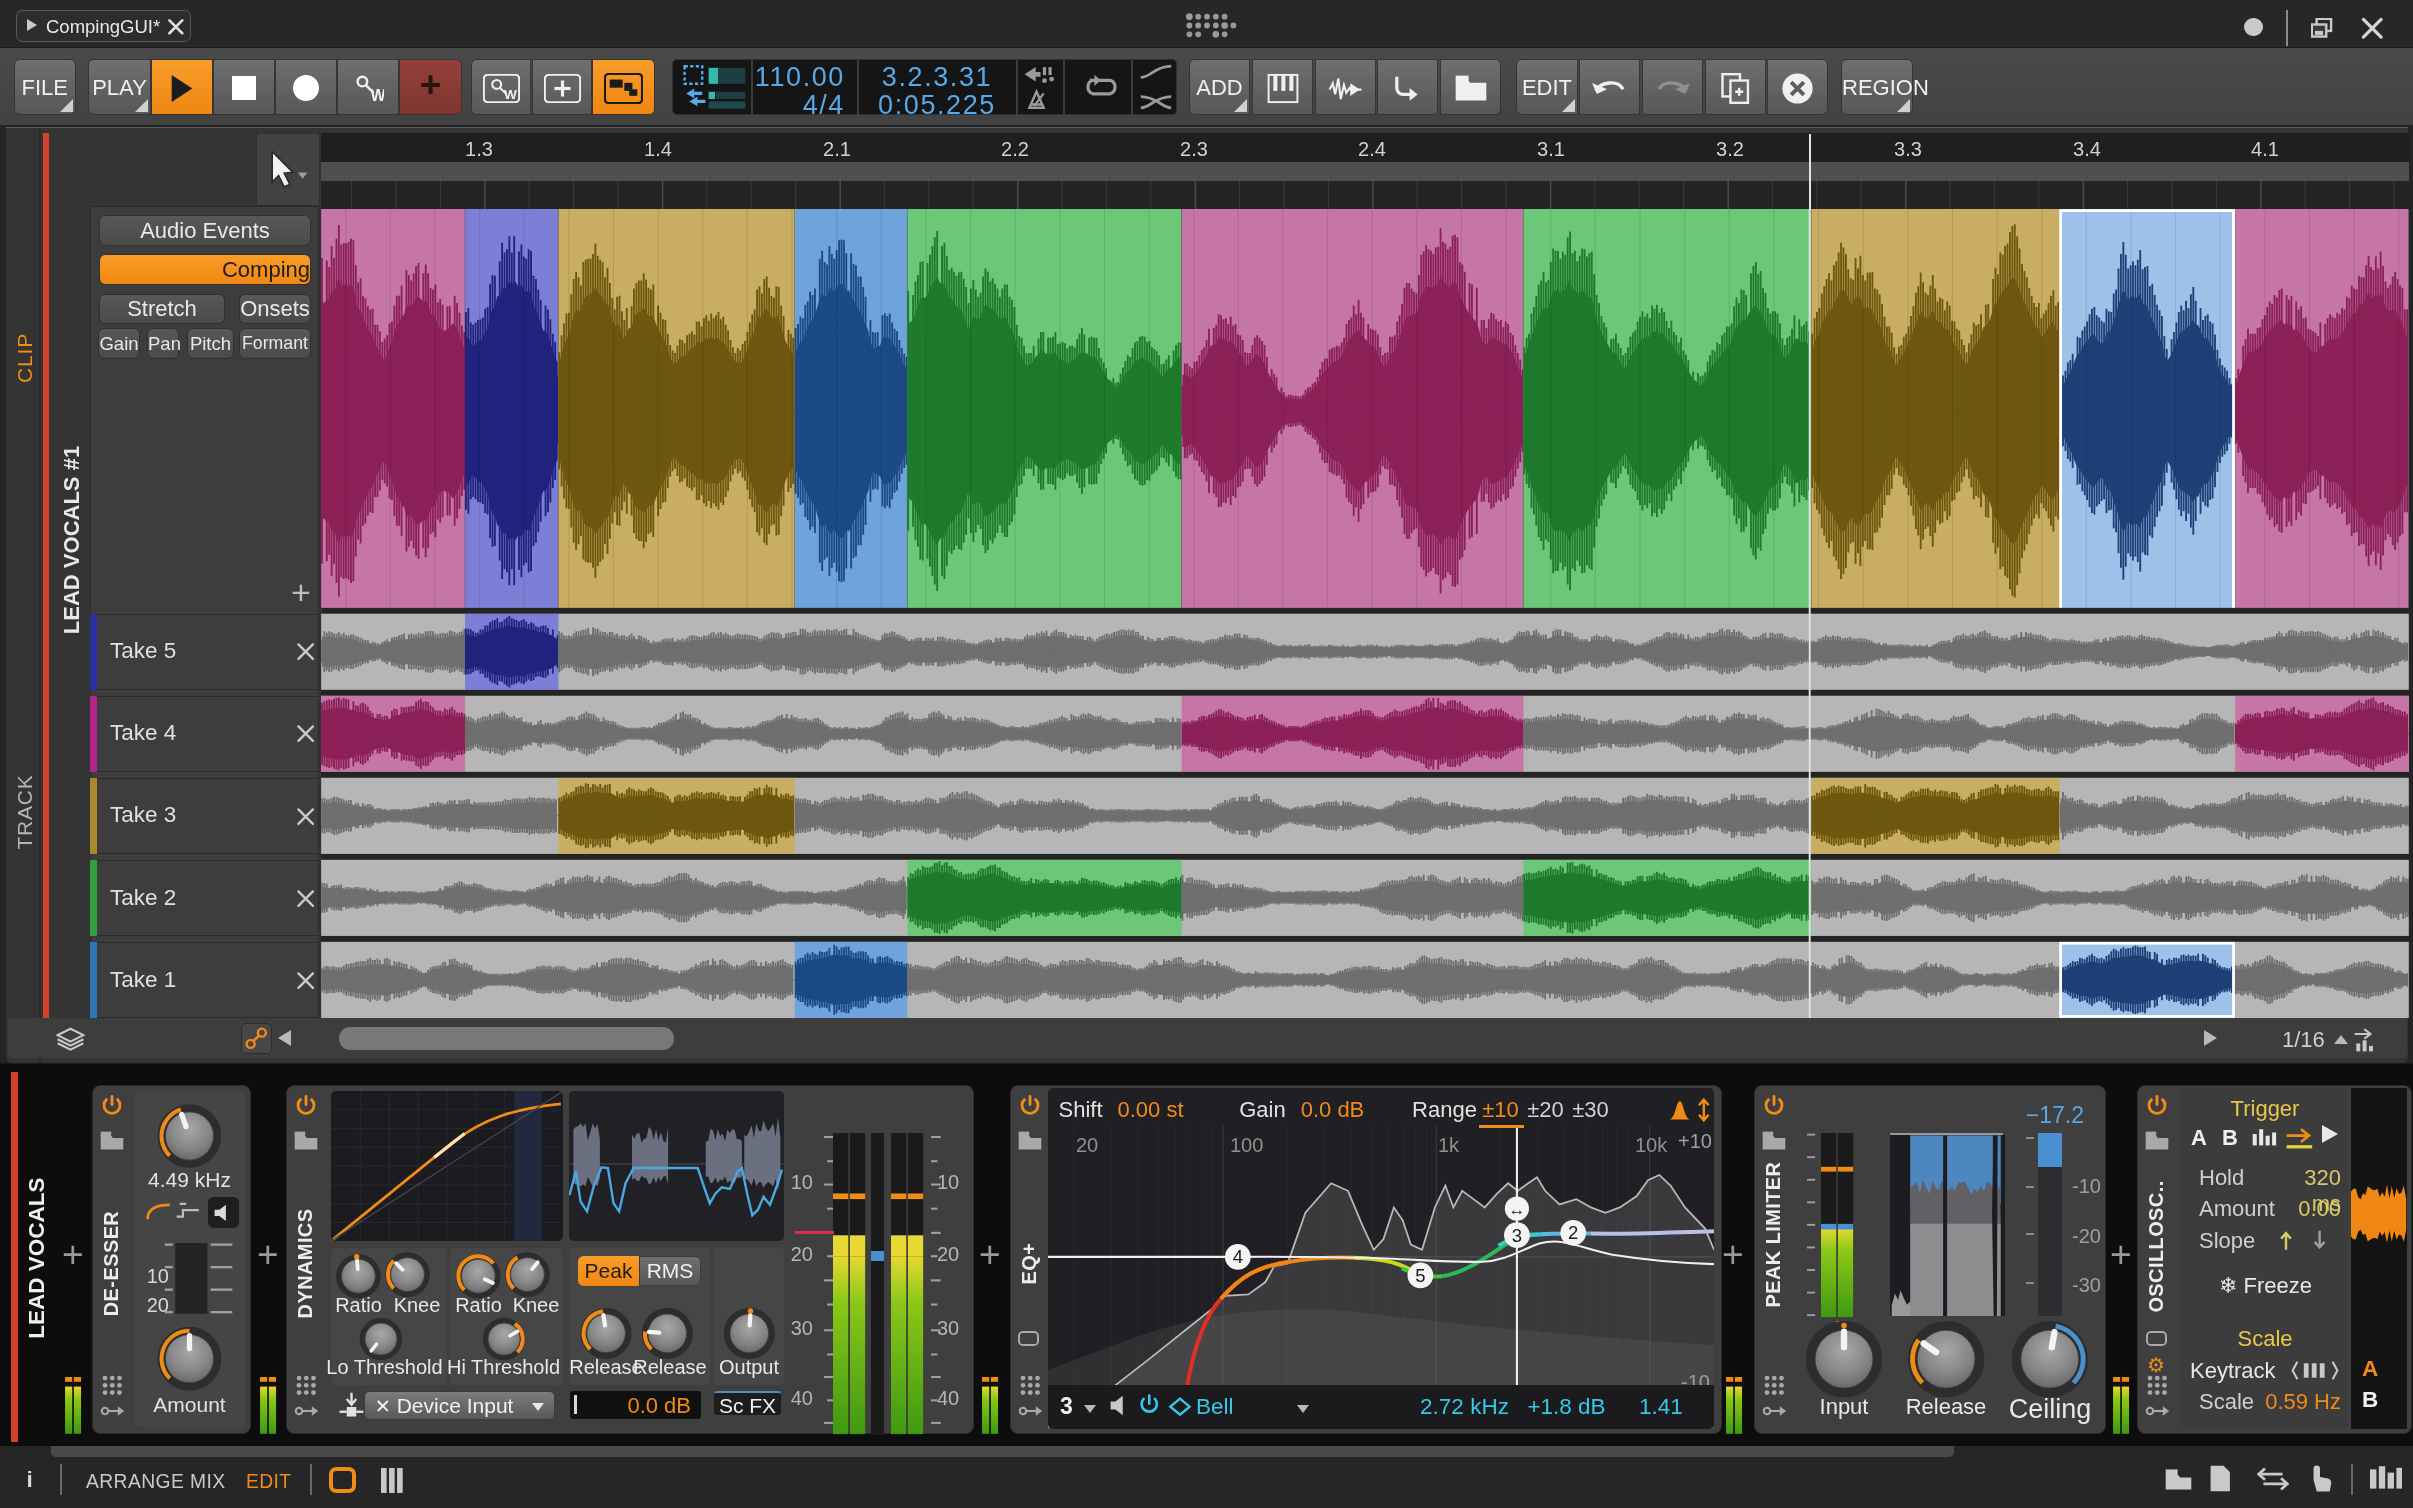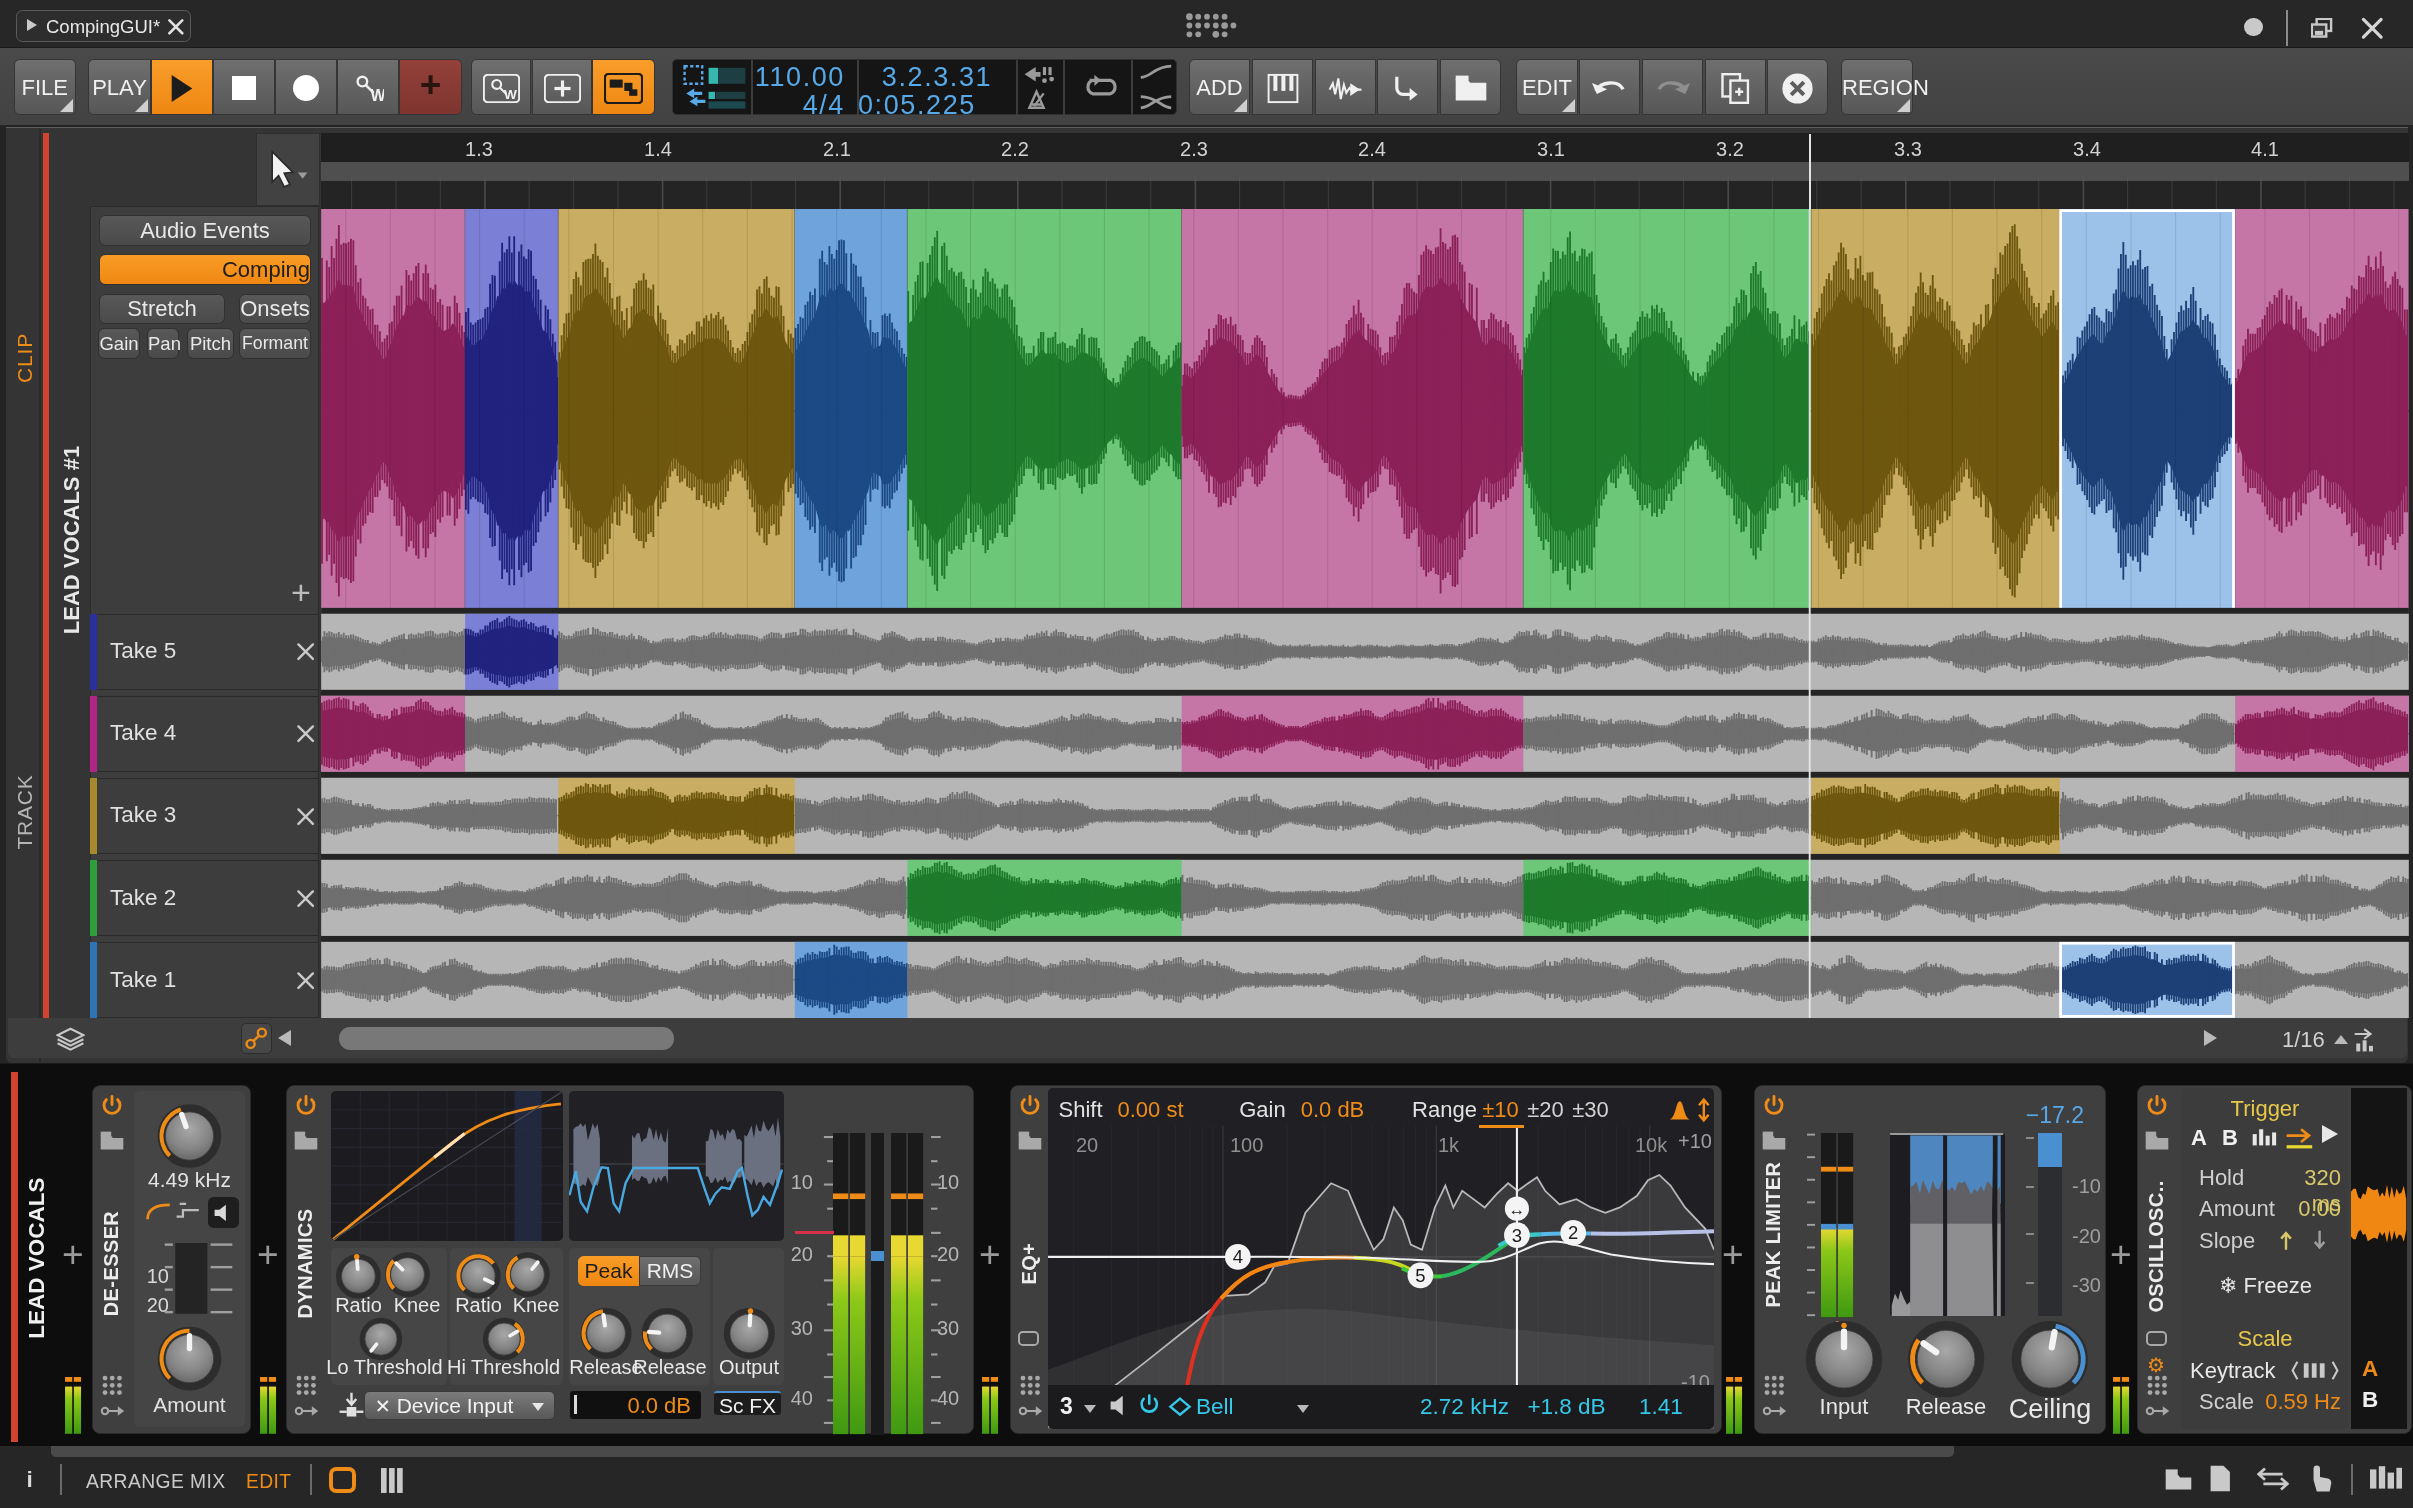--- a/index.html
+++ b/index.html
@@ -91,21 +91,21 @@
     <rect x="34" y="6" width="12" height="20" fill="#35b8b0"></rect>
     <rect x="46" y="6" width="34" height="20" fill="#1d3f44"></rect>
     <path d="M6 38L16 32v4h10v4H16v4zM10 48l10 6v-4h10v-4H20v-4z" fill="#57a9e8"></path>
     <rect x="34" y="36" width="8" height="9" fill="#35b8b0"></rect>
     <rect x="43" y="36" width="37" height="9" fill="#1d3f44"></rect>
     <rect x="34" y="48" width="46" height="9" fill="#1d4a50"></rect>
   </svg>
 <div class="ab lcd" style="left:752px;top:62px;width:93px;text-align:right;font-size:27px">110.00</div>
 <div class="ab lcd" style="left:752px;top:90px;width:93px;text-align:right;font-size:27px">4/4</div>
 <div class="ab lcd" style="left:858px;top:62px;width:158px;text-align:center;font-size:27px">3.2.3.31</div>
-<div class="ab lcd" style="left:858px;top:90px;width:158px;text-align:left;font-size:27px">0:05.225</div>
+<div class="ab lcd" style="left:858px;top:90px;width:158px;text-align:center;font-size:27px">0:05.225</div>
 <svg class="ab" style="left:1023px;top:63px" width="35" height="48" viewBox="0 0 44 60">
     <path d="M2 14L16 5v6h6v6h-6v6z" fill="#9a9a9a"></path>
     <rect x="25" y="5" width="4" height="10" fill="#9a9a9a"></rect>
     <rect x="32" y="5" width="4" height="10" fill="#9a9a9a"></rect>
     <circle cx="27" cy="22" r="3" fill="#9a9a9a"></circle>
     <circle cx="36" cy="20" r="3" fill="#9a9a9a"></circle>
     <path d="M8 56L17 36l9 20zM11 52h12" fill="none" stroke="#9a9a9a" stroke-width="3"></path>
     <line x1="26" y1="38" x2="14" y2="54" stroke="#9a9a9a" stroke-width="3"></line>
   </svg>
 <svg class="ab" style="left:1078px;top:74px" width="47" height="27" viewBox="0 0 58 34">

